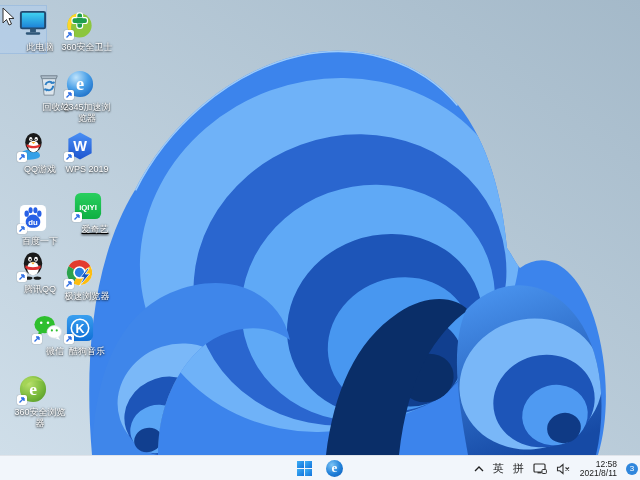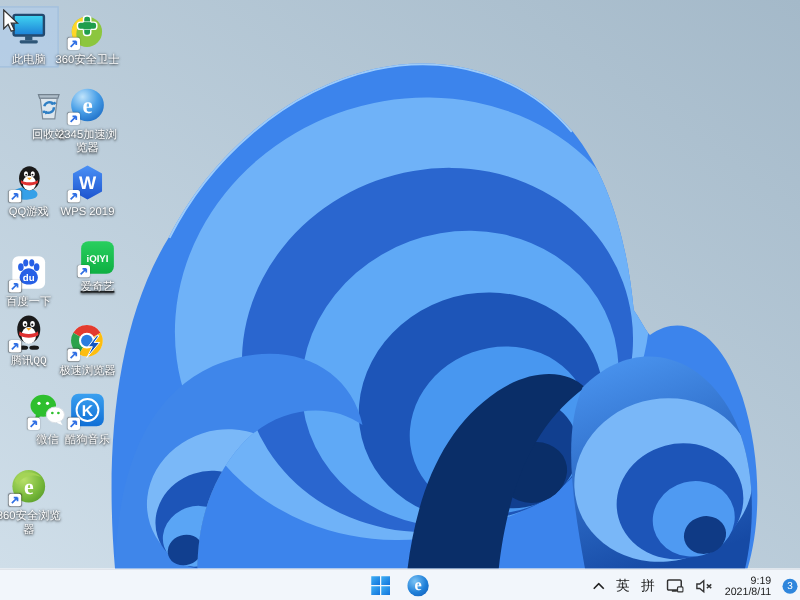--- a/index.html
+++ b/index.html
@@ -1,19 +1,19 @@
 <!DOCTYPE html>
 <html><head>
 <meta charset="utf-8">
 <style>
 * { margin:0; padding:0; box-sizing:border-box; }
 html,body { width:640px; height:480px; overflow:hidden; font-family:"Liberation Sans",sans-serif; }
 .desktop { position:absolute; left:0; top:0; width:640px; height:455px; overflow:hidden; }
 .wall { position:absolute; left:0; top:0; }
-.cell { position:absolute; width:46px; text-align:center; padding-top:2px; }
+.cell { position:absolute; width:46px; text-align:center; padding-top:2px;padding-left:17px; }
 .cell.selected { background:rgba(175,205,240,.5); outline:1px solid rgba(150,185,225,.7); }
 .art { width:32px; height:32px; margin:0 auto; position:relative; }
 .art svg { position:absolute; left:0; top:0; }
 .lbl { margin-top:2px; width:56px; margin-left:-5px; font-size:9px; line-height:10.5px; color:#fff;
   text-shadow:0 1px 2px rgba(0,0,0,.75), 0 0 2px rgba(0,0,0,.5); word-break:break-all; }
 .sc { position:absolute; left:0px; bottom:0px; width:10px; height:10px; background:#fff;
   border-radius:2px; box-shadow:0 0 1px rgba(0,0,0,.5); }
 .cursor { position:absolute; left:2px; top:7px; z-index:50; }
 .taskbar { position:absolute; left:0; top:455px; width:640px; height:25px; background:#f2f6fb;
   border-top:1px solid #e0e4ea; }
@@ -241,21 +241,21 @@
             <text x="16.5" y="20.5" font-size="8" font-weight="bold" fill="#fff" text-anchor="middle">iQIYI</text>
           </svg>
           <span class="sc">
             <svg width="10" height="10" viewBox="0 0 10 10">
               <path d="M2.5,7.5 L7,3 M7,3 L4,3 M7,3 L7,6" stroke="#2f6fe4" stroke-width="1.4" fill="none"></path>
             </svg>
           </span>
         </div>
         <div class="lbl">爱奇艺</div>
       </div>
-      <div class="cell" style="left: 0px; top: 248px; font-family: Liberation Mono, monospace;">
+      <div class="cell" style="left: 0px; top: 248px;">
         <div class="art">
           <svg width="32" height="32" viewBox="0 0 33 33">
             <ellipse cx="16.5" cy="14" rx="9.5" ry="11.5" fill="#1a1a1a"></ellipse>
             <ellipse cx="16.5" cy="19" rx="6" ry="7" fill="#fff"></ellipse>
             <ellipse cx="13.4" cy="9.5" rx="1.9" ry="2.5" fill="#fff"></ellipse>
             <ellipse cx="19.6" cy="9.5" rx="1.9" ry="2.5" fill="#fff"></ellipse>
             <circle cx="13.6" cy="10" r="0.9" fill="#111"></circle>
             <circle cx="19.4" cy="10" r="0.9" fill="#111"></circle>
             <polygon points="14.5,12.8 18.5,12.8 16.5,15" fill="#f6a623"></polygon>
             <path d="M9,15.5 C11.5,18.5 21.5,18.5 24,15.5 L24.5,18.5 C20.5,21.5 12.5,21.5 8.5,18.5 Z" fill="#e03131"></path>
@@ -380,18 +380,18 @@
           <rect x="9" y="6.5" width="4.4" height="4" rx="0.8" fill="#f2f6fb" stroke="#333" stroke-width="1"></rect>
         </svg>
     </span>
     <span class="trayicon">
       <svg width="15" height="12" viewBox="0 0 15 12">
           <path d="M1.5,4.2 L3.8,4.2 L7,1.5 L7,10.5 L3.8,7.8 L1.5,7.8 Z" fill="none" stroke="#333" stroke-width="1.1"></path>
           <path d="M9.5,4.5 L13,7.5 M13,4.5 L9.5,7.5" stroke="#333" stroke-width="1.1"></path>
         </svg>
     </span>
     <div class="clock">
-      <div>9:19</div>
+      <div>12:58</div>
       <div>2021/8/11</div>
     </div>
     <div class="badge">3</div>
   </div>
 </div>
 
 </body></html>

